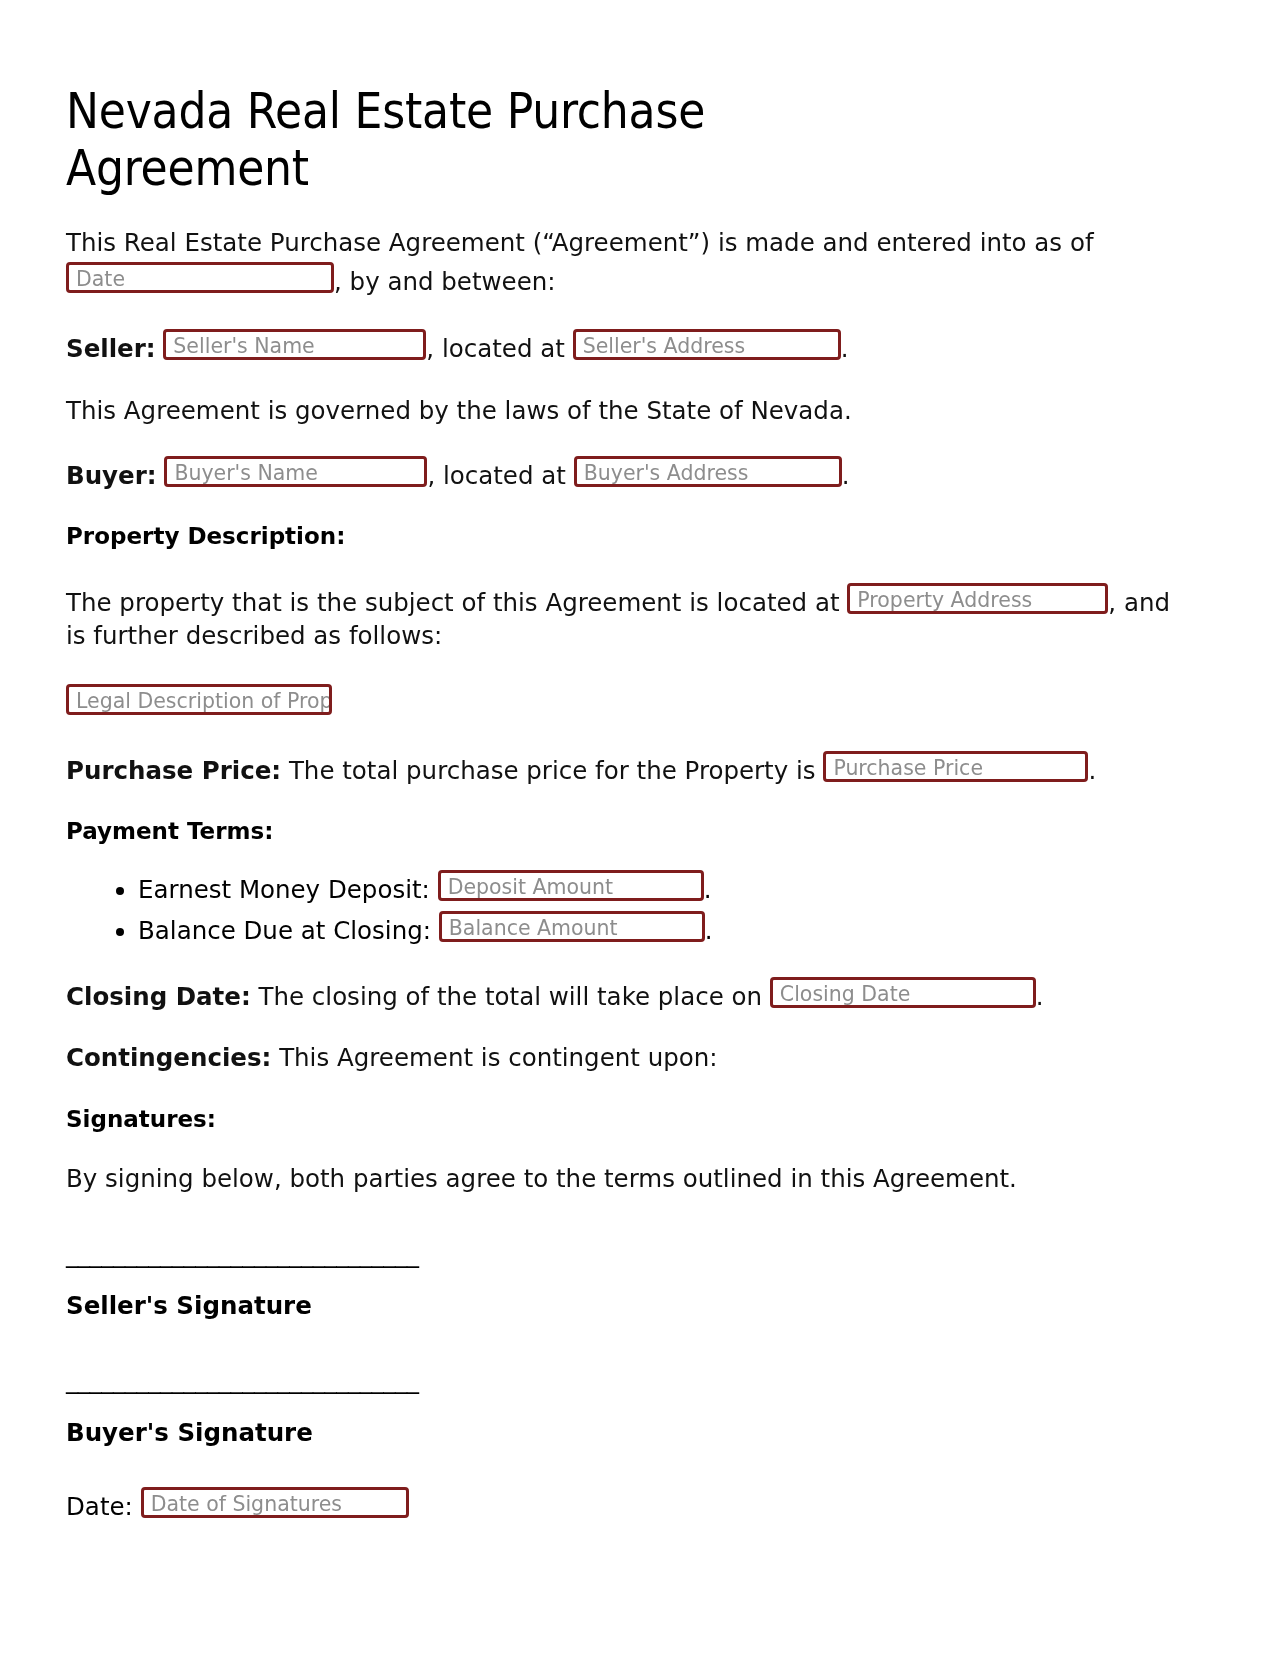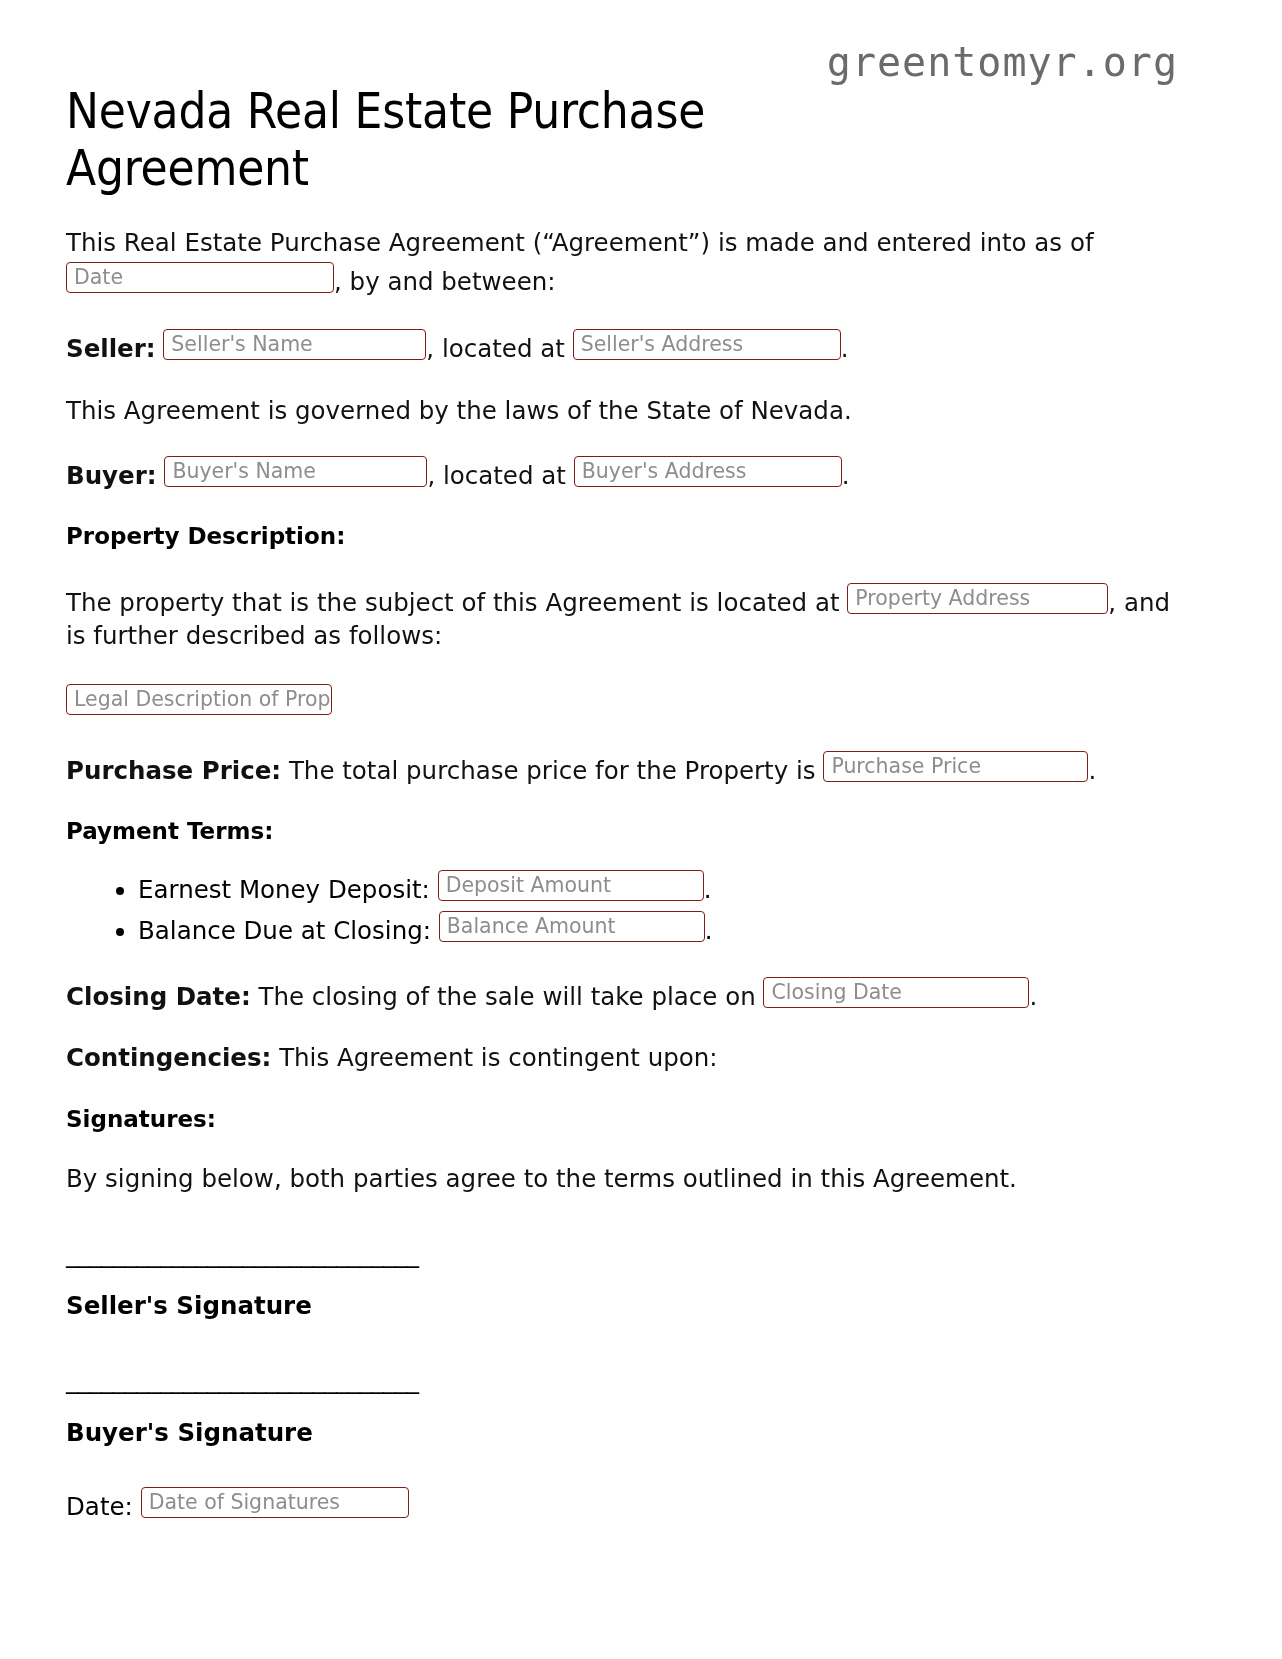--- a/index.html
+++ b/index.html
@@ -66,21 +66,21 @@
     font-weight: bold;
     margin: 30px 0 0 0;
     line-height: 1.3;
   }
 
   
   .fld {
     display: inline-block;
     box-sizing: border-box;
     vertical-align: baseline;
-    border: 1px solid #7f1d1d;
+    border: 3px solid #7f1d1d;
     border-radius: 4px;
     background: #ffffff;
     font-family: "DejaVu Sans", "Liberation Sans", sans-serif;
     font-size: 20.5px;
     color: #8d8d8d;
     padding: 4px 7px 5px 7px;
     height: 31px;
     line-height: 21px;
     overflow: hidden;
     white-space: nowrap;
@@ -140,21 +140,20 @@
     margin: 36px 0 0 0;
     line-height: 1.3;
   }
   .nowrap { white-space: nowrap; }
 </style>
 </head>
 <body>
 
 <div class="page">
 
-  <div class="watermark">greentomyr.org</div>
 
   <h1 class="doc-title">Nevada Real Estate Purchase Agreement</h1>
 
   <p class="body-text">
     <span>This Real Estate Purchase Agreement (“Agreement”) is made and entered into as of</span>
     <br>
     <span class="fld fld-date">Date</span><span>, by and between:</span>
   </p>
 
   <p class="body-text">
@@ -196,21 +195,21 @@
       <span class="fld fld-amount">Deposit Amount</span><span>.</span>
     </li>
     <li>
       <span>Balance Due at Closing:</span>
       <span class="fld fld-amount">Balance Amount</span><span>.</span>
     </li>
   </ul>
 
   <p class="body-text">
     <span class="lbl-bold">Closing Date:</span>
-    <span>The closing of the sale will take place on</span>
+    <span>The closing of the total will take place on</span>
     <span class="fld fld-closing">Closing Date</span><span>.</span>
   </p>
 
   <p class="body-text">
     <span class="lbl-bold">Contingencies:</span>
     <span>This Agreement is contingent upon:</span>
   </p>
 
 
   <h3 class="section-head">Signatures:</h3>

